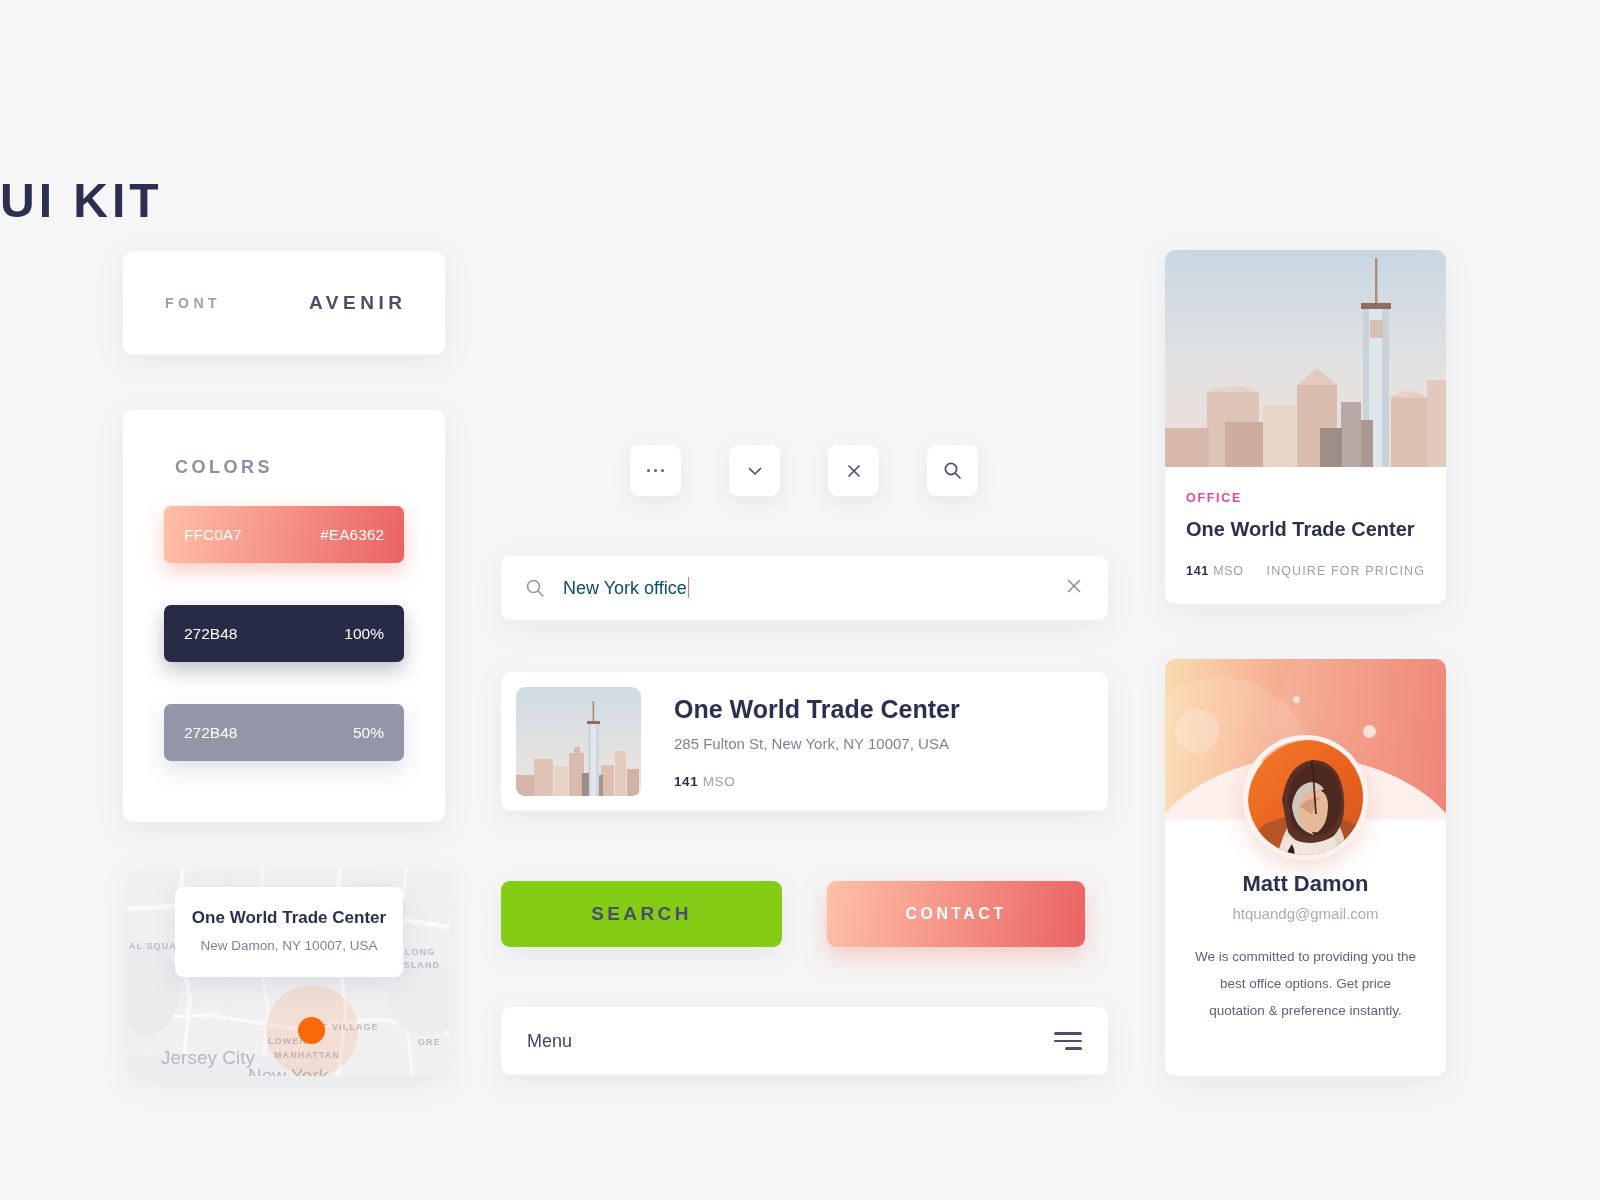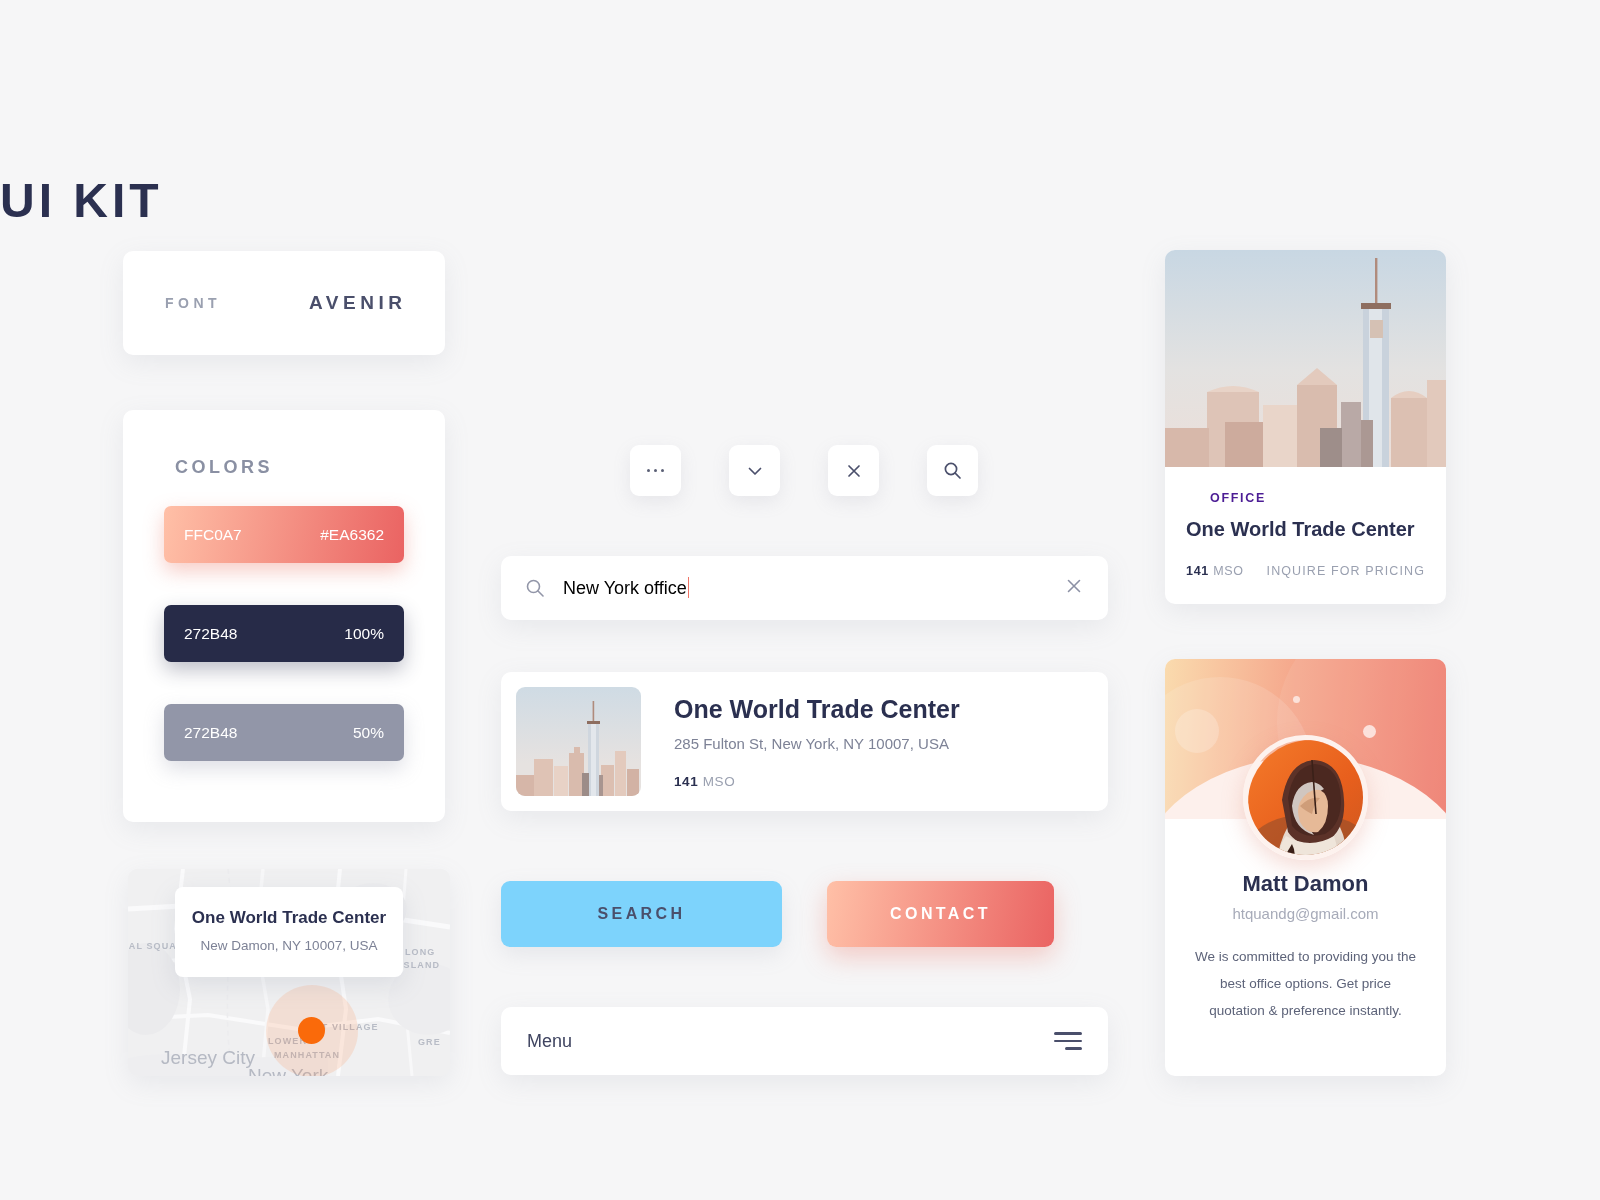--- a/index.html
+++ b/index.html
@@ -125,21 +125,21 @@
   .dots { display: flex; gap: 3.5px; }
   .dots i { width: 3.4px; height: 3.4px; border-radius: 50%; background: #5b6076; display: block; }
 
   
   #search-field {
     position: absolute; left: 501px; top: 556px;
     width: 607px; height: 64px;
     display: flex; align-items: center; padding: 0 24px;
   }
   .search-text {
-    margin-left: 18px; font-size: 18px; color: #000000;
+    margin-left: 18px; font-size: 18px; color: #0c4a6e;
     position: relative;
   }
   .caret {
     display: inline-block; width: 1.6px; height: 21px;
     background: #ef7466; vertical-align: -4px; margin-left: 1px;
   }
   .clear-x { margin-left: auto; cursor: pointer; }
 
   
   #result-card {
@@ -155,29 +155,29 @@
   .result-body { margin-left: 33px; }
   .result-title { font-size: 25px; font-weight: bold; color: #2b3050; }
   .result-addr { margin-top: 11px; font-size: 15px; color: #7d8296; }
   .result-meta { margin-top: 22px; font-size: 13.5px; color: #9aa0b0; letter-spacing: 0.6px; }
   .result-meta b { color: #2b3050; font-size: 13.5px; }
 
   
   #search-button {
     position: absolute; left: 501px; top: 881px;
     width: 281px; height: 66px;
-    border-radius: 9px; background: #7dd3fc;
+    border-radius: 9px; background: #84cc16;
     box-shadow: 0 8px 22px rgba(140,145,165,0.15);
     display: flex; align-items: center; justify-content: center;
-    font-size: 16px; font-weight: bold; letter-spacing: 3.4px; color: #4a4f6b;
+    font-size: 19px; font-weight: bold; letter-spacing: 3.4px; color: #4a4f6b;
     cursor: pointer;
   }
   #contact-button {
     position: absolute; left: 827px; top: 881px;
-    width: 227px; height: 66px;
+    width: 258px; height: 66px;
     border-radius: 9px;
     background: linear-gradient(100deg,#ffc0a7 0%,#ea6362 100%);
     box-shadow: 0 10px 26px rgba(234,120,105,0.35);
     display: flex; align-items: center; justify-content: center;
     font-size: 16px; font-weight: bold; letter-spacing: 3.4px; color: #ffffff;
     cursor: pointer;
   }
 
   
   #menu-bar {
@@ -195,21 +195,21 @@
   
   #office-card {
     position: absolute; left: 1165px; top: 250px;
     width: 281px; height: 354px;
     border-radius: 10px; overflow: hidden;
     background: #fff;
     box-shadow: 0 8px 26px rgba(140,145,165,0.13);
   }
   #office-photo { position: absolute; left: 0; top: 0; width: 281px; height: 217px; overflow: hidden; }
   .office-body { position: absolute; left: 0; top: 217px; width: 281px; padding: 24px 21px 0 21px; }
-  .office-kicker { font-size: 12.5px; font-weight: bold; letter-spacing: 1.7px; color: #4c1d95; margin-left: 24px; }
+  .office-kicker { font-size: 12.5px; font-weight: bold; letter-spacing: 1.7px; color: #ec4899; }
   .office-title { margin-top: 13px; font-size: 20px; font-weight: bold; color: #2b3050; }
   .office-foot {
     position: absolute; left: 21px; top: 314px; width: 239px;
     display: flex; justify-content: space-between; align-items: center;
   }
   .office-mso { font-size: 12.5px; color: #9aa0b0; letter-spacing: 0.7px; }
   .office-mso b { color: #2b3050; }
   .office-price { font-size: 12.5px; color: #9aa0b0; letter-spacing: 1.1px; }
 
   

